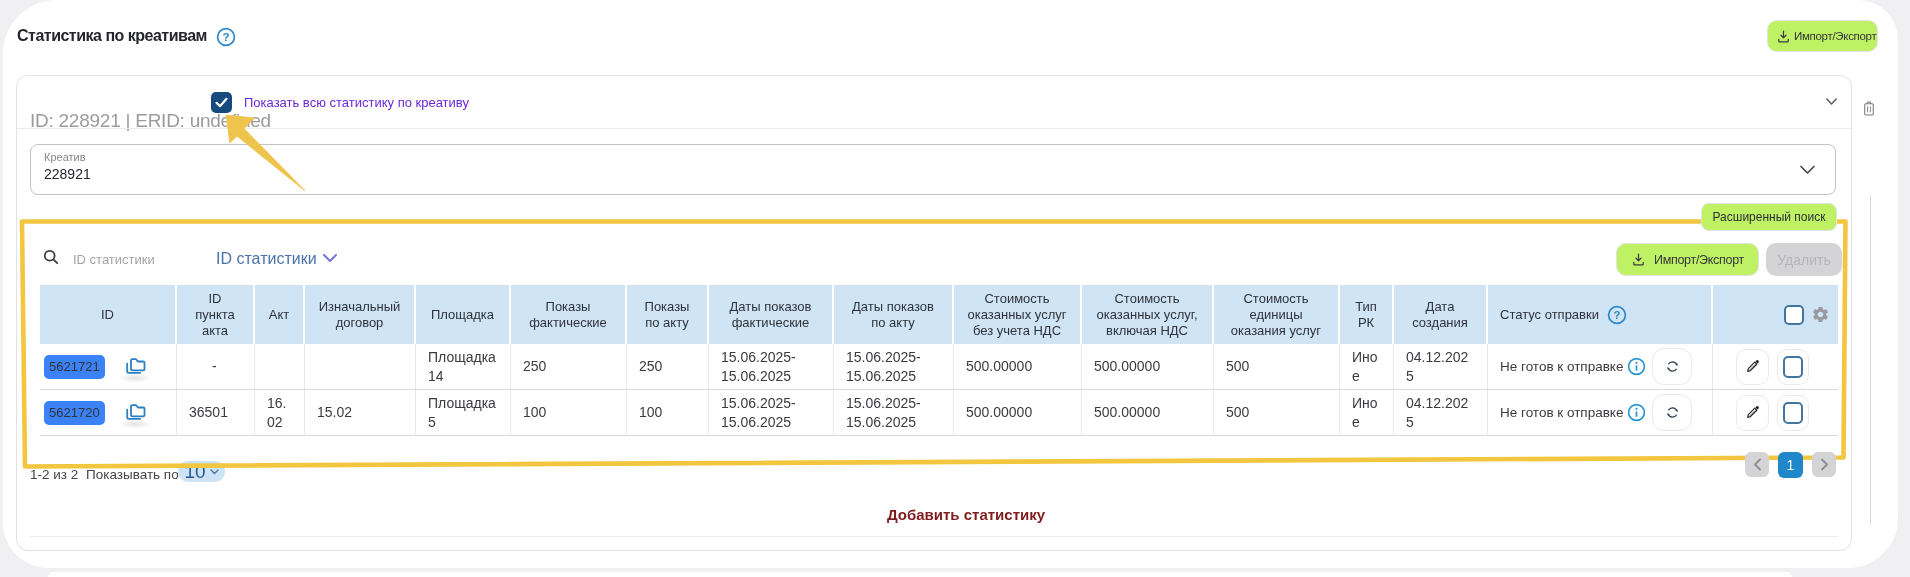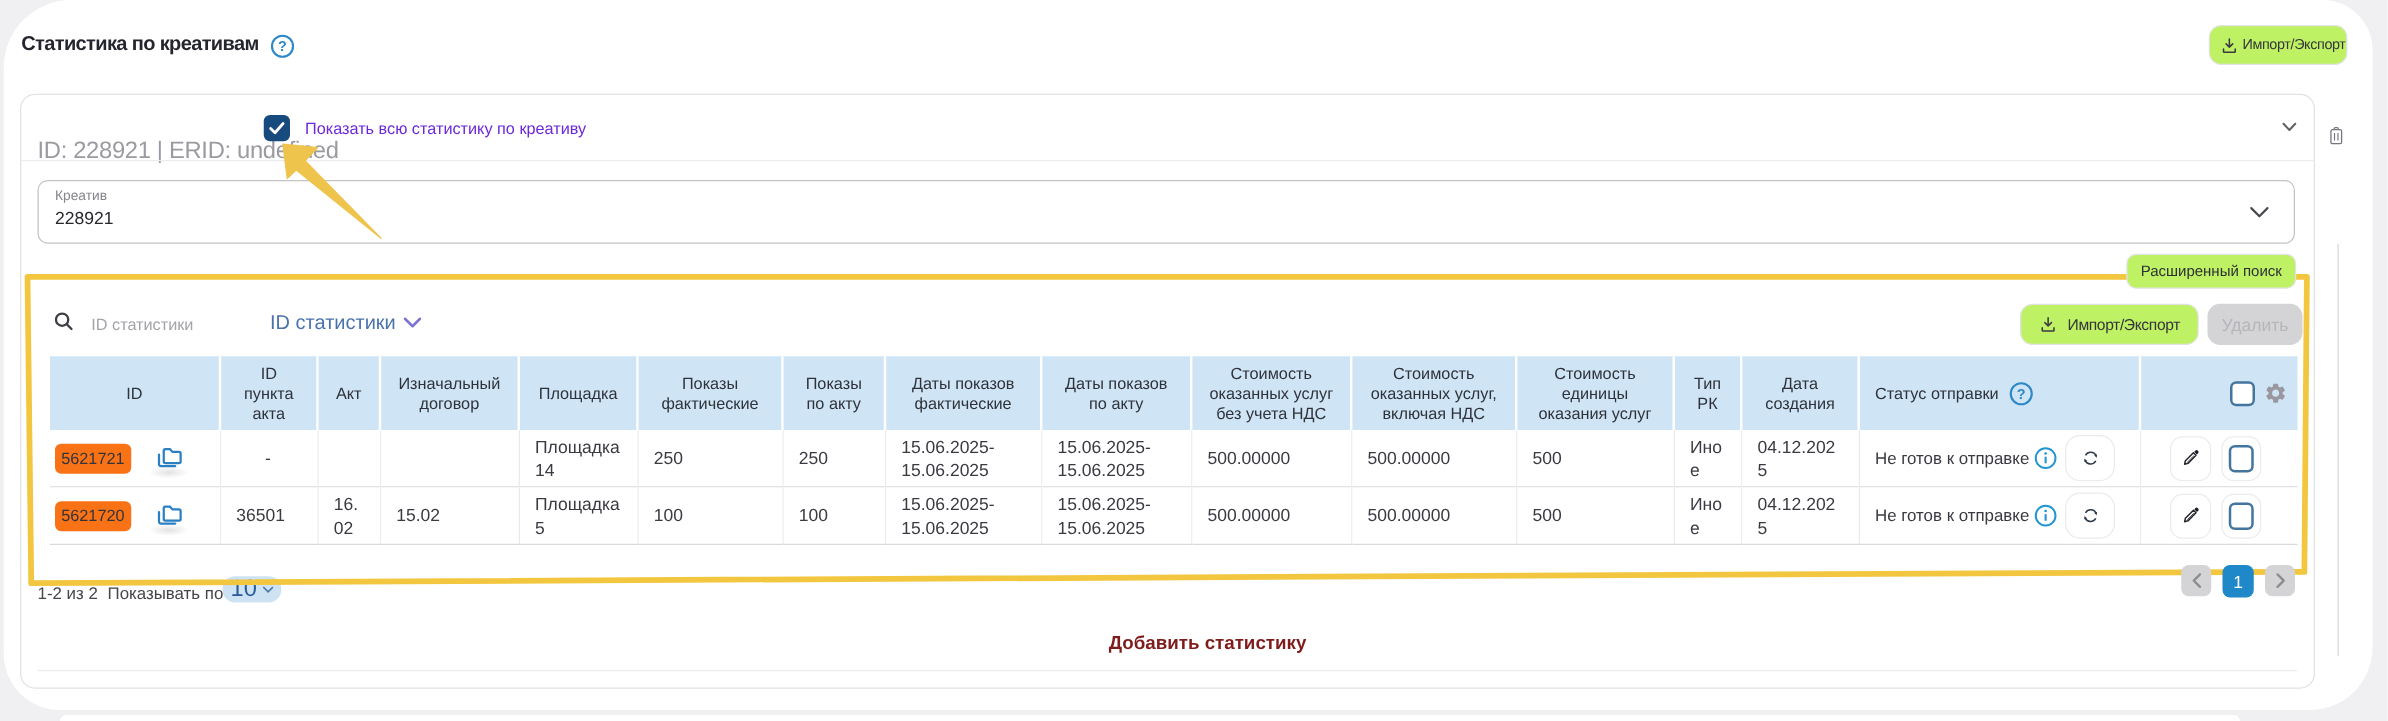--- a/index.html
+++ b/index.html
@@ -4,21 +4,21 @@
 <style>
   html,body{margin:0;padding:0;}
   body{width:1910px;height:577px;background:#f0f0f2;font-family:"Liberation Sans",sans-serif;position:relative;overflow:hidden;}
   .abs{position:absolute;box-sizing:border-box;}
   .panel{left:3px;top:0;width:1895px;height:568px;background:#fff;border-radius:54px 40px 50px 45px;}
   .panel2{left:48px;top:572px;width:1744px;height:5px;background:#fff;border-radius:20px 20px 0 0;}
   .card{left:16px;top:75px;width:1836px;height:476px;background:#fff;border:1px solid #e2e2e4;border-radius:12px;}
   .btn{display:flex;align-items:center;justify-content:center;background:#bef264;border:1px solid #e2e2e4;border-radius:10px;font-size:14px;color:#35353b;gap:8px;}
   .hdiv{height:1px;background:#ececee;}
   svg{display:block;}
-  .pill{display:inline-block;background:#f97316;border-radius:5px;padding:2px 5px 3px;font-size:13px;color:#33333b;}
+  .pill{display:inline-block;background:#3b82f6;border-radius:5px;padding:2px 5px 3px;font-size:13px;color:#33333b;}
   #tbl{position:absolute;left:40px;top:285px;width:1798px;border-collapse:separate;border-spacing:0;table-layout:fixed;}
   #tbl th{background:#cfe5f5;height:59px;font-weight:400;font-size:13px;line-height:16px;color:#2f323a;text-align:center;vertical-align:middle;padding:0;border-right:2px solid #fff;}
   #tbl th.last{border-right:none;}
   #tbl td{background:#fff;height:45px;font-size:14px;line-height:19px;color:#3a3a42;vertical-align:middle;padding:0 0 0 12px;border-right:1px solid #eaeaec;border-bottom:1px solid #d9d9db;}
   #tbl td.last{border-right:none;}
   .ibtn{display:flex;align-items:center;justify-content:center;background:#fff;border:1px solid #ebebed;border-radius:10px;box-sizing:border-box;}
   .pgbtn{position:absolute;display:flex;align-items:center;justify-content:center;border-radius:6px;z-index:60;}
 </style>
 </head>
 <body>

